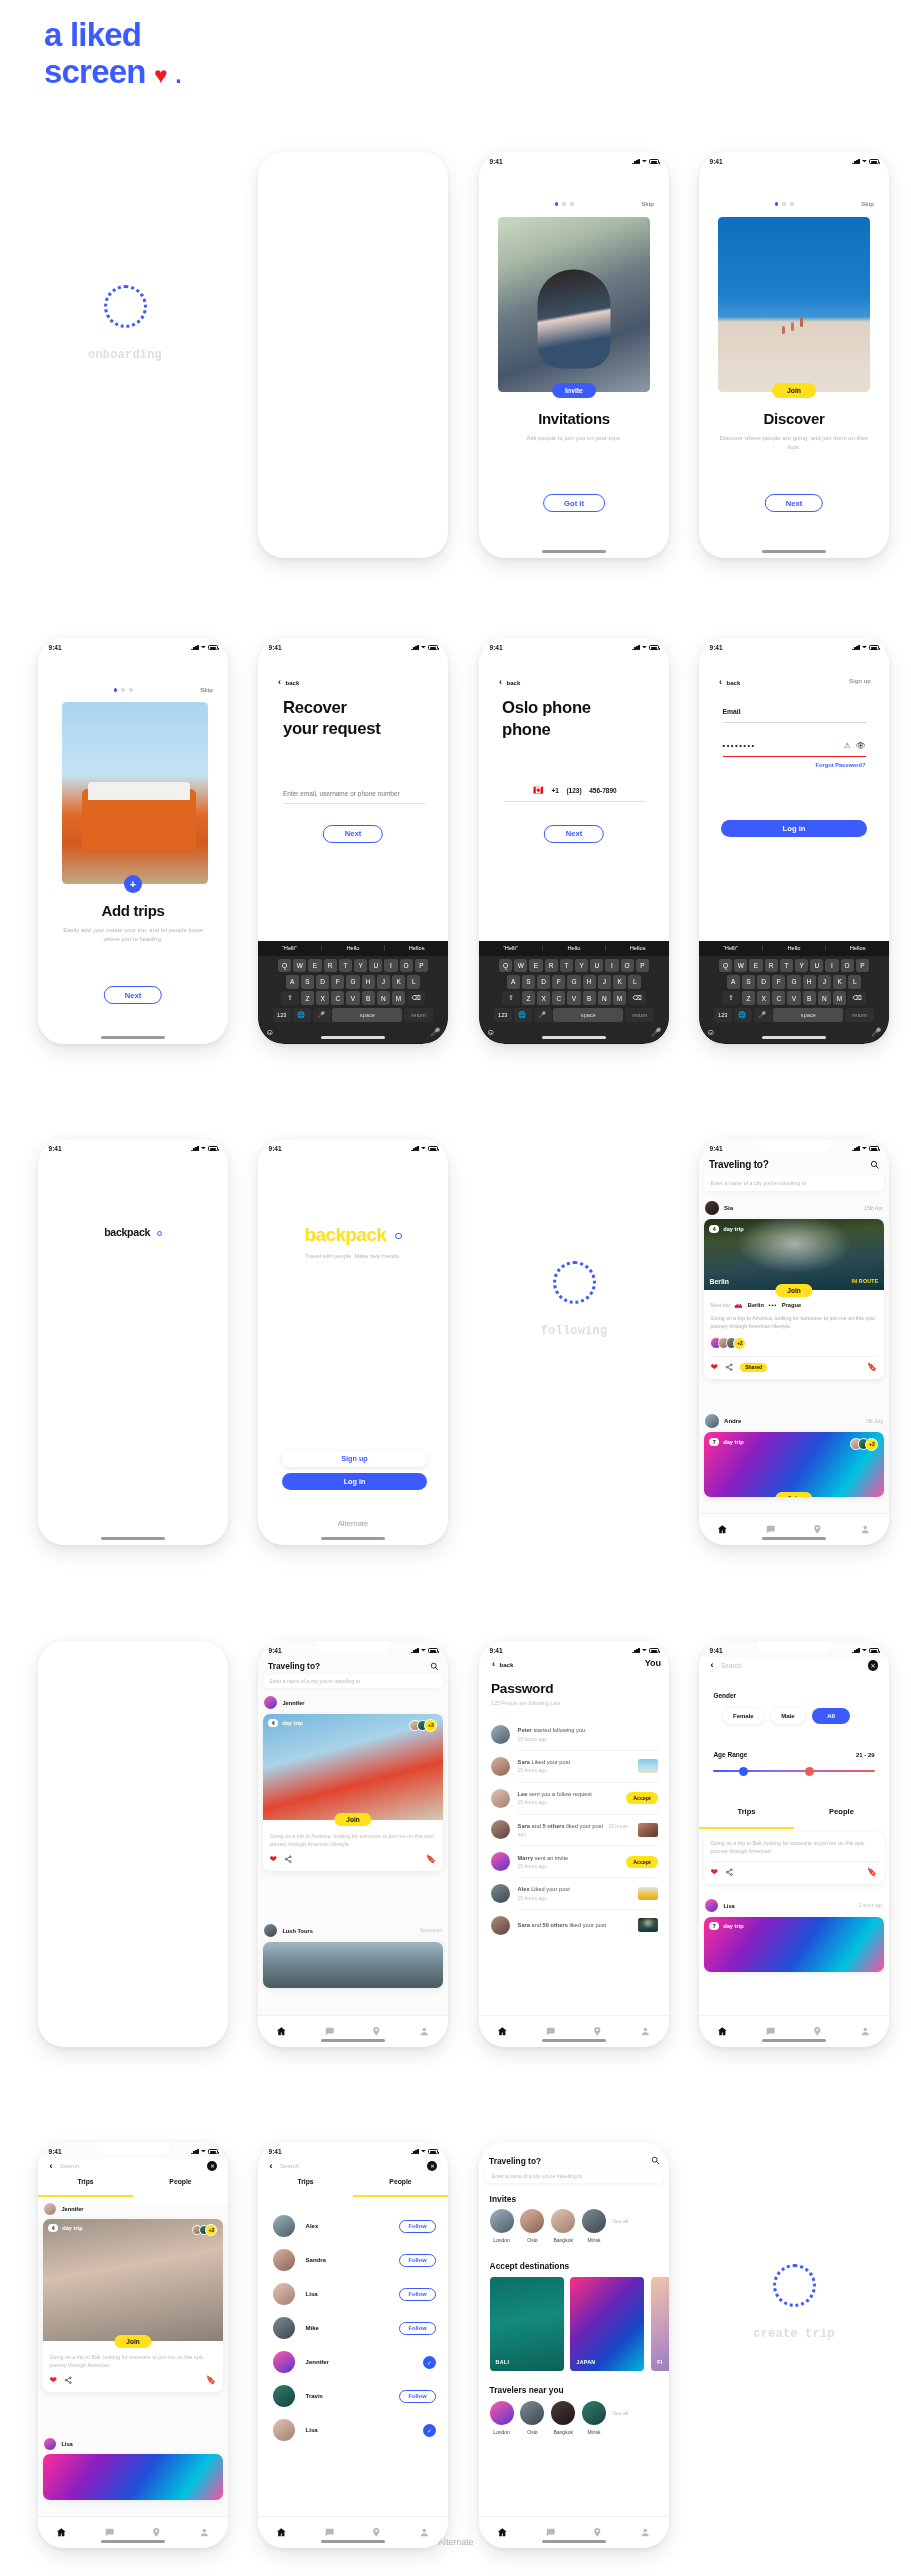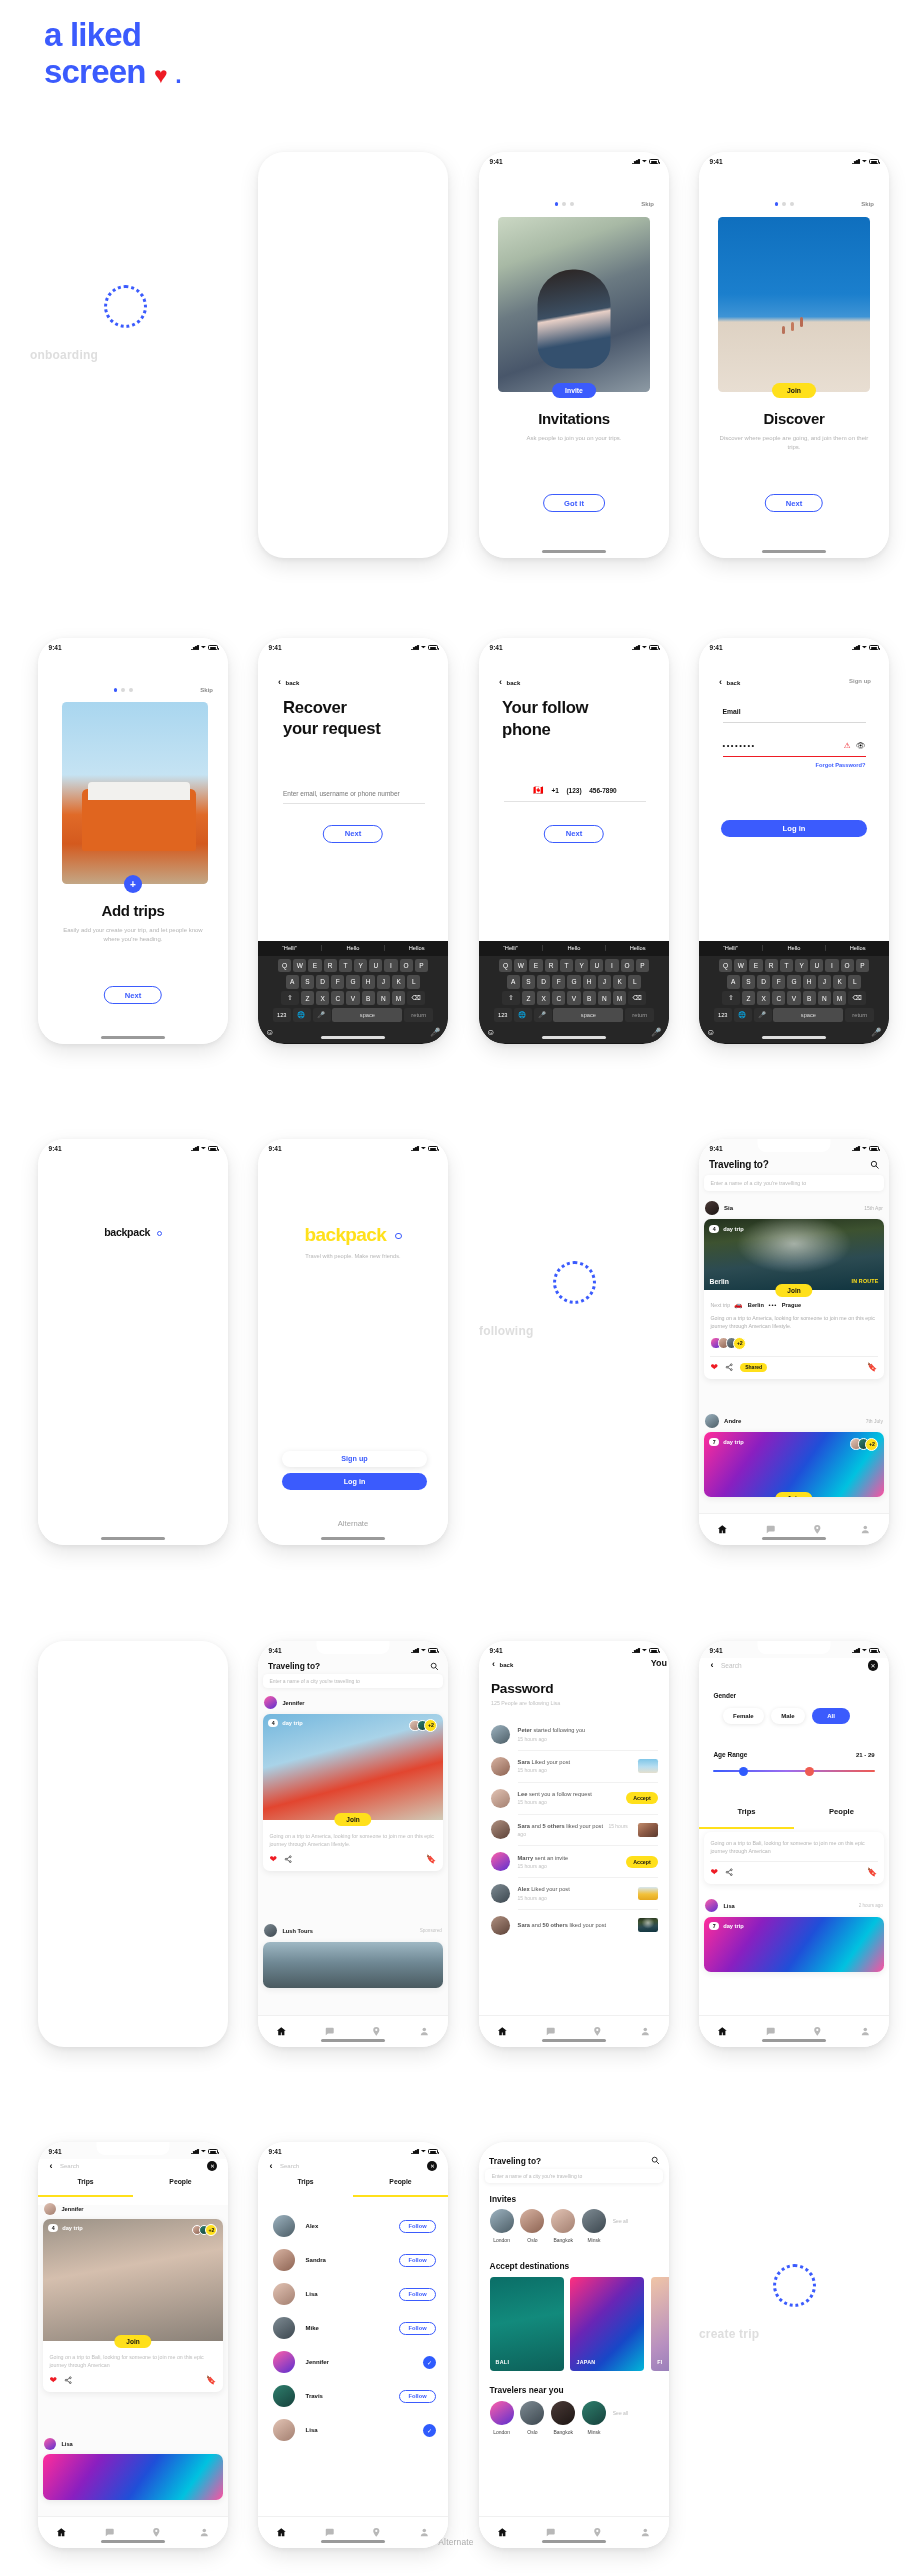--- a/index.html
+++ b/index.html
@@ -20,21 +20,21 @@
     line-height: 1.12;
   }
   .title-heart { color: #EE1B24; font-size: 23px; }
   .title-dot { color: #3B5BFD; font-size: 23px; }
 
   
   .row { position: absolute; left: 0; width: 912px; }
   .slot { position: absolute; top: 0; }
 
   
-  .placeholder { width: 190px; text-align: left; position: relative; }
+  .placeholder { width: 190px; text-align: center; position: relative; font-family: Liberation Mono, monospace; }
   .dotted-circle {
     width: 43px; height: 43px;
     margin: 0 auto;
     border-radius: 50%;
     border: 3.8px dotted #3B5BFD;
   }
   .ph-caption {
     margin-top: 20px;
     font-size: 12px;
     color: #dedede;
@@ -446,21 +446,21 @@
               </span>
             <span class="wifi">⏷</span>
             <span class="batt"></span>
           </span>
         </div>
         <div class="back" style="position:absolute;left:20px;top:40px;">
           <span class="chev">‹</span>
           <span>back</span>
         </div>
         <div style="position:absolute;left:23px;right:13.7px;top:59px;">
-          <div class="h1" style="font-size:16.7px;line-height:1.3;">Your follow</div>
+          <div class="h1" style="font-size:16.7px;line-height:1.3;">Oslo phone</div>
           <div class="h1" style="font-size:16.7px;line-height:1.3;">phone</div>
         </div>
         <div style="position:absolute;left:25px;right:23px;top:147px;">
           <div style="display:flex;align-items:center;gap:7.6px;justify-content:center;padding-bottom:6px;">
             <span style="font-size:8.4px;">🇨🇦</span>
             <span style="font-size:6.5px;font-weight:bold;color:#111;">+1</span>
             <span style="font-size:6.5px;font-weight:bold;color:#111;">(123)</span>
             <span style="font-size:6.5px;font-weight:bold;color:#111;">456-7890</span>
           </div>
           <div style="height:0.8px;background:#e2e2e2;"></div>
@@ -935,21 +935,21 @@
                 <i></i>
               </span>
             <span class="wifi">⏷</span>
             <span class="batt"></span>
           </span>
         </div>
         <div class="back" style="position:absolute;left:13px;top:19px;">
           <span class="chev">‹</span>
           <span>back</span>
         </div>
-        <div style="position:absolute;right:2px;top:16.7px;font-size:9px;font-weight:bold;color:#111;">You</div>
+        <div style="position:absolute;right:8px;top:16.7px;font-size:9px;font-weight:bold;color:#111;">You</div>
         <div style="position:absolute;left:12px;top:40px;">
           <div style="font-size:13.7px;font-weight:bold;color:#111;letter-spacing:-0.3px;">Password</div>
           <div style="font-size:5.3px;color:#c2c2c2;margin-top:3.8px;">125 People are following Lisa</div>
         </div>
 
         <div style="position:absolute;left:12px;right:10.6px;top:78px;">
 
           <div style="display:flex;align-items:center;gap:7.6px;padding:6px 0;">
             <div class="av av-m1" style="width:19px;height:19px;"></div>
             <div style="flex:1;">

